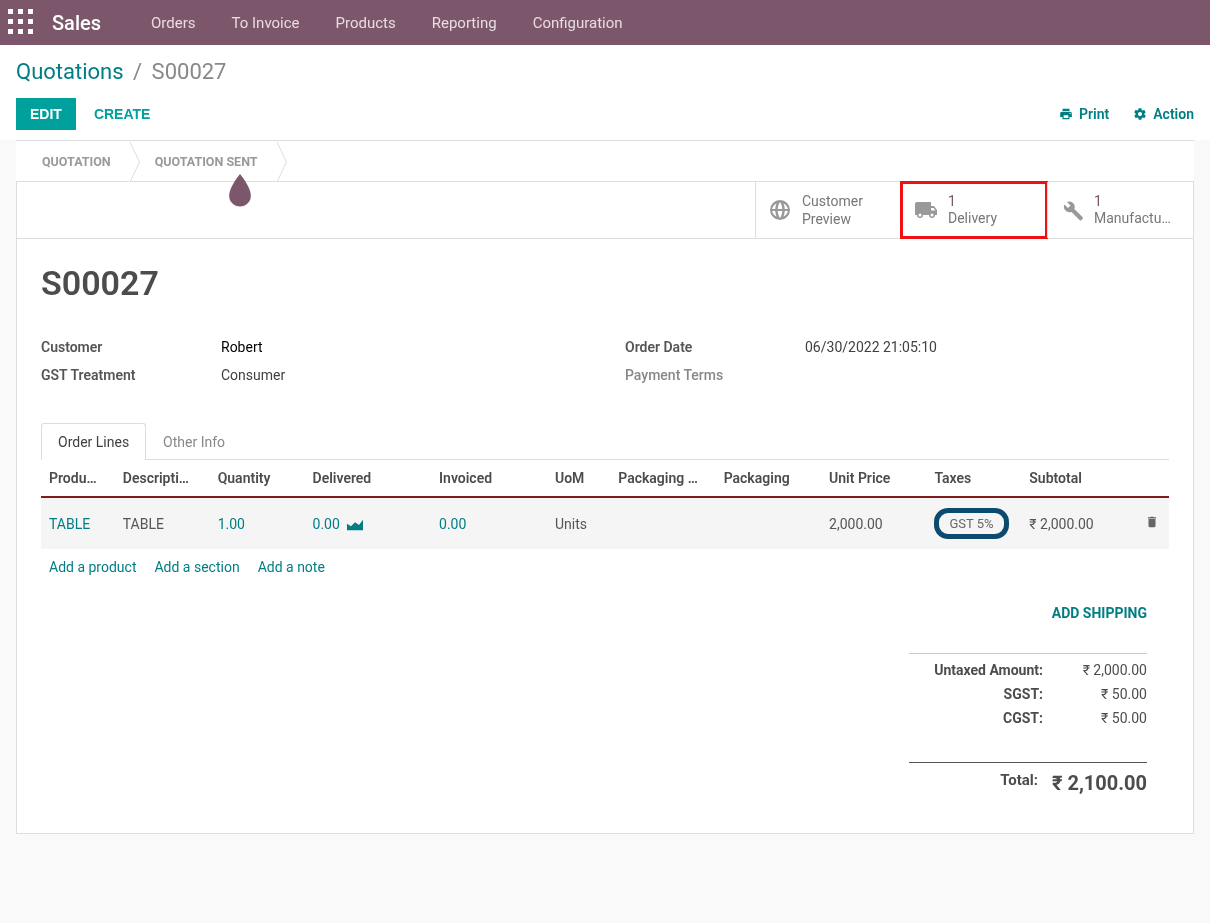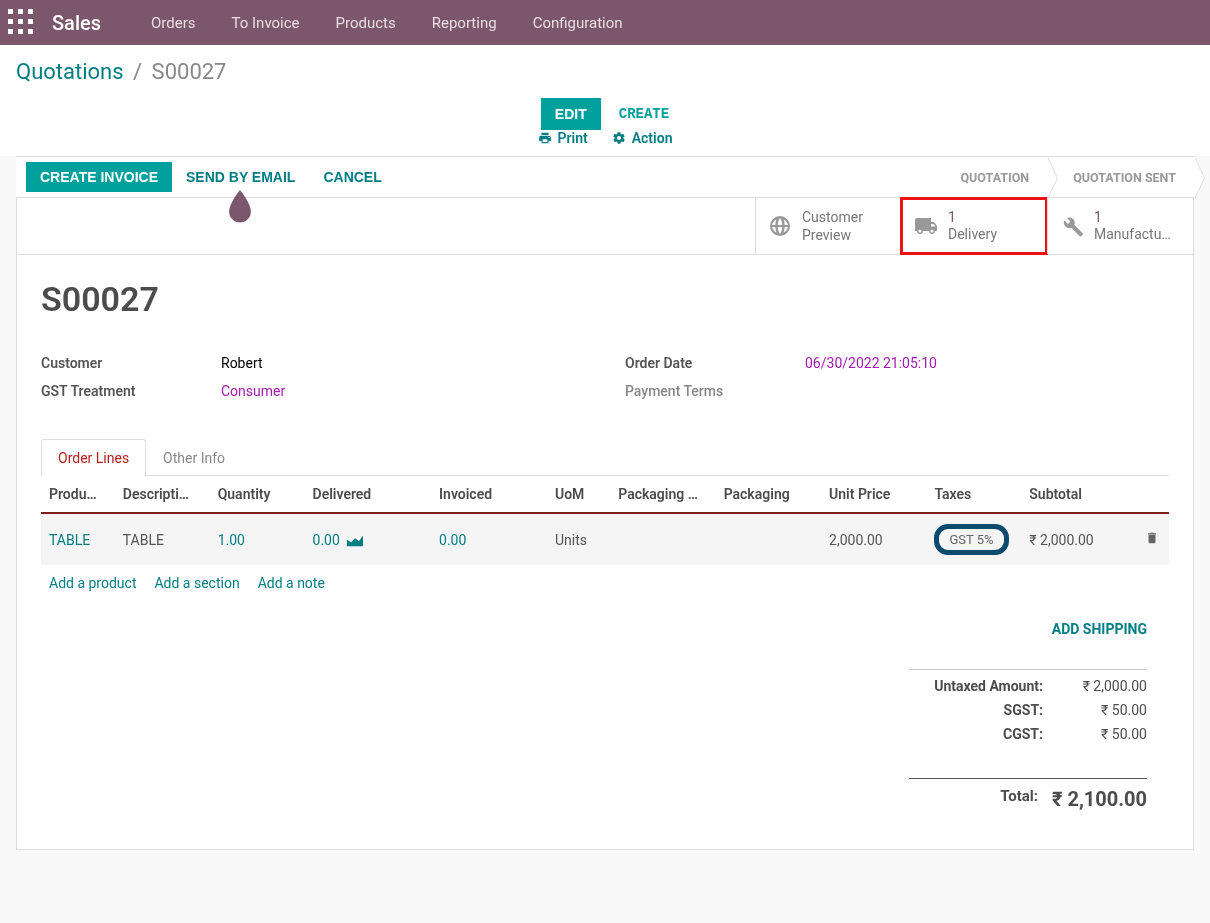--- a/index.html
+++ b/index.html
@@ -12,24 +12,24 @@
   .app-name { color: #fff; font-size: 20px; font-weight: 500; margin-right: 32px; }
   .topnav-menu { display: flex; gap: 0; }
   .topnav-menu a { color: #e7dde3; text-decoration: none; font-size: 15px; padding: 0 18px; cursor: pointer; }
   
   
   .sub-header { background: #fff; padding: 14px 16px 10px; }
   .breadcrumb { font-size: 22px; margin-bottom: 14px; }
   .breadcrumb .root { color: #017e84; cursor: pointer; }
   .breadcrumb .sep { color: #888; margin: 0 4px; }
   .breadcrumb .leaf { color: #888; }
-  .action-row { display: flex; justify-content: space-between; align-items: center; flex-direction: column; }
+  .action-row { display: flex; justify-content: space-between; align-items: center; }
   .btn-group-left { display: flex; align-items: center; gap: 18px; }
   .btn-primary { background: #00a09d; color: #fff; border: none; padding: 8px 14px; font-weight: 600; font-size: 14px; cursor: pointer; }
-  .btn-link-teal { color: #00a09d; font-weight: 600; background: none; border: none; font-size: 14px; cursor: pointer; font-family: Liberation Mono, monospace; }
+  .btn-link-teal { color: #00a09d; font-weight: 600; background: none; border: none; font-size: 14px; cursor: pointer; }
   .btn-group-right { display: flex; gap: 24px; align-items: center; }
   .icon-btn { color: #017e84; cursor: pointer; font-weight: 600; display: flex; align-items: center; gap: 6px; }
   .icon-btn svg { width: 14px; height: 14px; fill: #017e84; }
   
   
   .statusbar { display: flex; justify-content: space-between; align-items: center; border: 1px solid #ddd; border-left: none; border-right: none; background: #fff; height: 42px; margin: 0 16px; }
   .statusbar-left { display: flex; align-items: center; height: 100%; }
   .btn-inv { background: #00a09d; color: #fff; border: none; padding: 0 14px; font-weight: 600; font-size: 14px; height: 30px; margin: 6px 0 6px 10px; cursor: pointer; }
   .btn-status-link { color: #017e84; font-weight: 600; background: none; border: none; font-size: 14px; cursor: pointer; padding: 0 14px; }
   .status-flow { display: flex; height: 100%; }
@@ -52,27 +52,27 @@
   .stat-box .num { color: #7c566a; font-size: 14px; }
   .stat-box.highlight { outline: 3px solid #e11; outline-offset: -2px; }
   
   .sheet-body { padding: 24px 24px; }
   .order-title { font-size: 34px; font-weight: 600; color: #4c4c4c; margin-bottom: 36px; }
   .fields2col { display: flex; gap: 40px; margin-bottom: 28px; }
   .fields-col { flex: 1; }
   .field-row { display: flex; margin-bottom: 12px; }
   .field-label { width: 180px; font-weight: 600; color: #555; }
   .field-label.muted { color: #888; font-weight: 500;}
-  .field-value { color: #a21caf; }
+  .field-value { color: #404040; }
   .field-value.link { color: #000000; cursor: pointer; }
   
   
   .tabs { display: flex; border-bottom: 1px solid #ddd; }
   .tab { padding: 10px 16px; font-size: 14px; color: #888; cursor: pointer; border: 1px solid transparent; border-bottom: none; margin-bottom: -1px; }
-  .tab.active { color: #b91c1c; border-color: #ddd; background: #fff; border-radius: 3px 3px 0 0;}
+  .tab.active { color: #404040; border-color: #ddd; background: #fff; border-radius: 3px 3px 0 0;}
   
   
   .order-table { width: 100%; border-collapse: collapse; margin-top: 0; }
   .order-table th { text-align: left; font-weight: 600; padding: 10px 8px; color: #4c4c4c; font-size: 14px; border-bottom: 2px solid #7f1d1d; white-space: nowrap; overflow: hidden; text-overflow: ellipsis; }
   .order-table td { padding: 10px 8px; font-size: 14px; color: #555; }
   .order-table tbody tr:first-child { background: #f5f5f5; }
   .order-table .num-cell { }
   .order-table .teal { color: #017e84; cursor: pointer; }
   .tax-pill { border: 5px solid #0c4a6e; border-radius: 14px; padding: 3px 10px; font-size: 13px; color: #666; display:inline-block;}
   .trash-icon svg { width: 14px; height: 14px; fill: #666; cursor: pointer; }
@@ -136,25 +136,20 @@
         <svg viewBox="0 0 24 24">
             <path d="M19.4 13c0-.3.1-.7.1-1s0-.7-.1-1l2.1-1.6c.2-.1.2-.4.1-.6l-2-3.5c-.1-.2-.4-.3-.6-.2l-2.5 1c-.5-.4-1.1-.7-1.7-1l-.4-2.6c0-.2-.2-.4-.5-.4h-4c-.2 0-.4.2-.5.4l-.4 2.6c-.6.2-1.2.6-1.7 1l-2.5-1c-.2-.1-.5 0-.6.2l-2 3.5c-.1.2-.1.5.1.6L4.6 11c0 .3-.1.7-.1 1s0 .7.1 1l-2.1 1.6c-.2.1-.2.4-.1.6l2 3.5c.1.2.4.3.6.2l2.5-1c.5.4 1.1.7 1.7 1l.4 2.6c0 .2.2.4.5.4h4c.2 0 .4-.2.5-.4l.4-2.6c.6-.2 1.2-.6 1.7-1l2.5 1c.2.1.5 0 .6-.2l2-3.5c.1-.2.1-.5-.1-.6L19.4 13zM12 15.5c-1.9 0-3.5-1.6-3.5-3.5s1.6-3.5 3.5-3.5 3.5 1.6 3.5 3.5-1.6 3.5-3.5 3.5z"></path>
           </svg>
         <span>Action</span>
       </span>
     </div>
   </div>
 </div>
 
 <div class="statusbar">
-  <div class="statusbar-left">
-    <button class="btn-inv">CREATE INVOICE</button>
-    <button class="btn-status-link">SEND BY EMAIL</button>
-    <button class="btn-status-link">CANCEL</button>
-  </div>
   <div class="status-flow">
     <div class="flow-step">QUOTATION</div>
     <div class="flow-step">QUOTATION SENT</div>
   </div>
 </div>
 
 <div class="sheet-wrap">
   <div class="sheet">
     <div class="stat-boxes">
       <div class="droplet">

